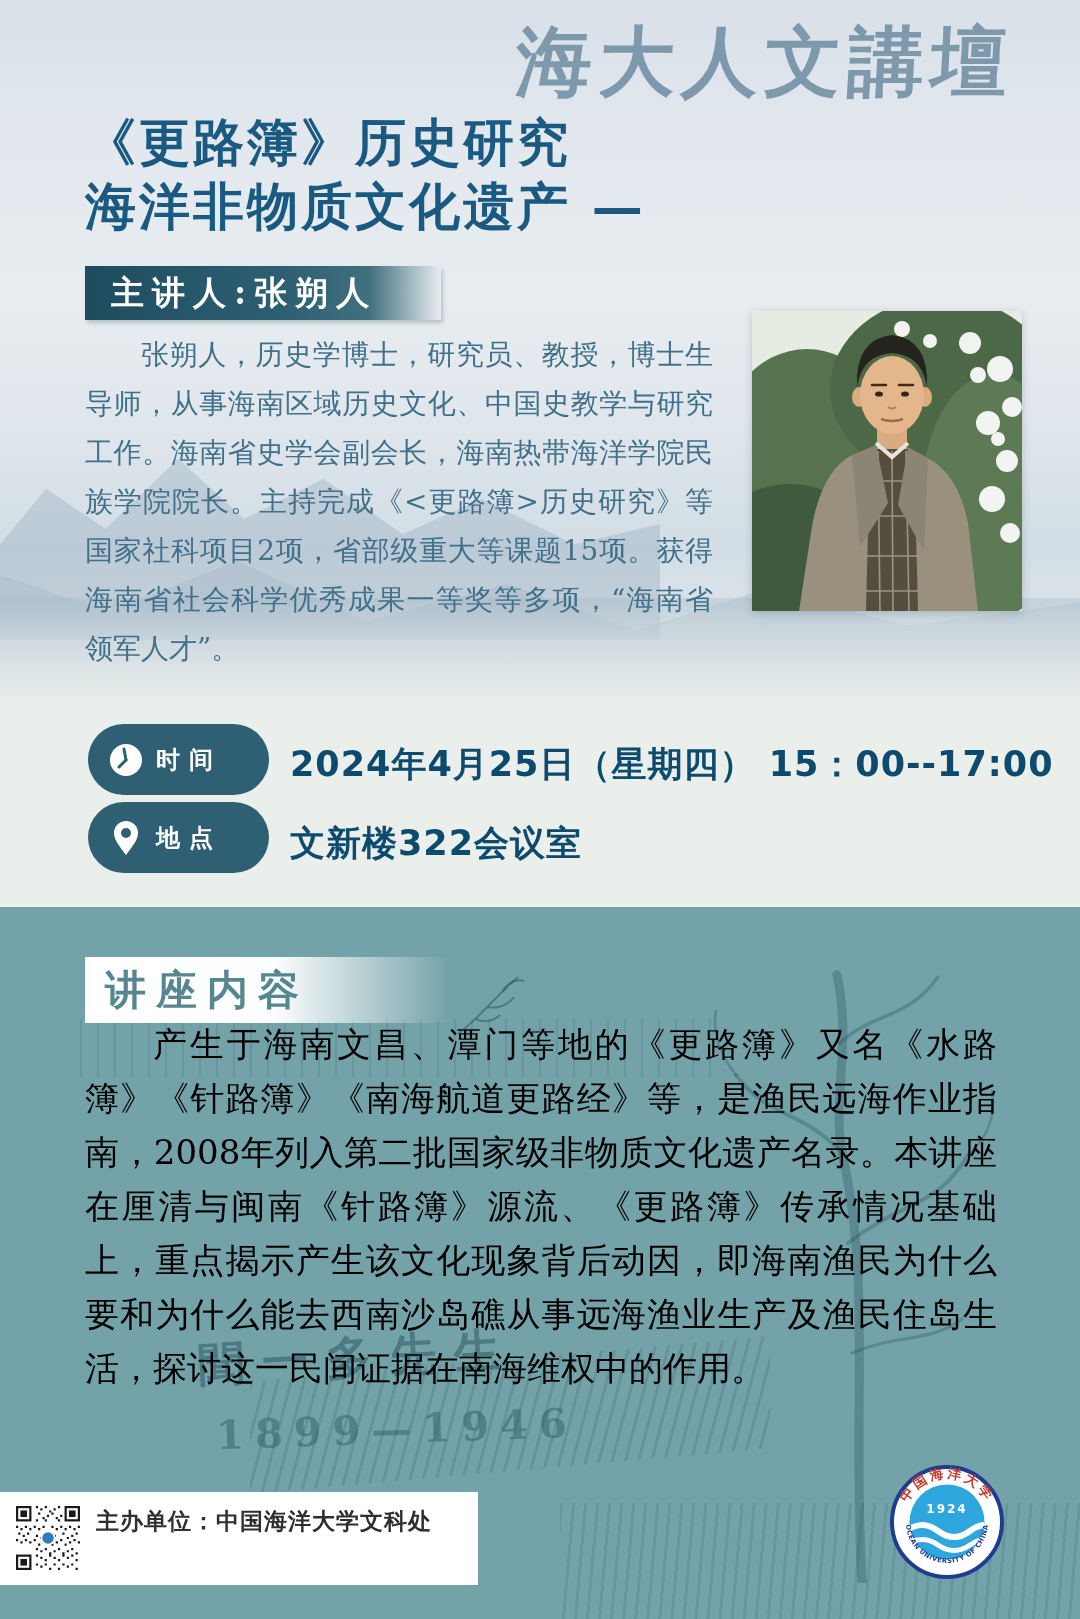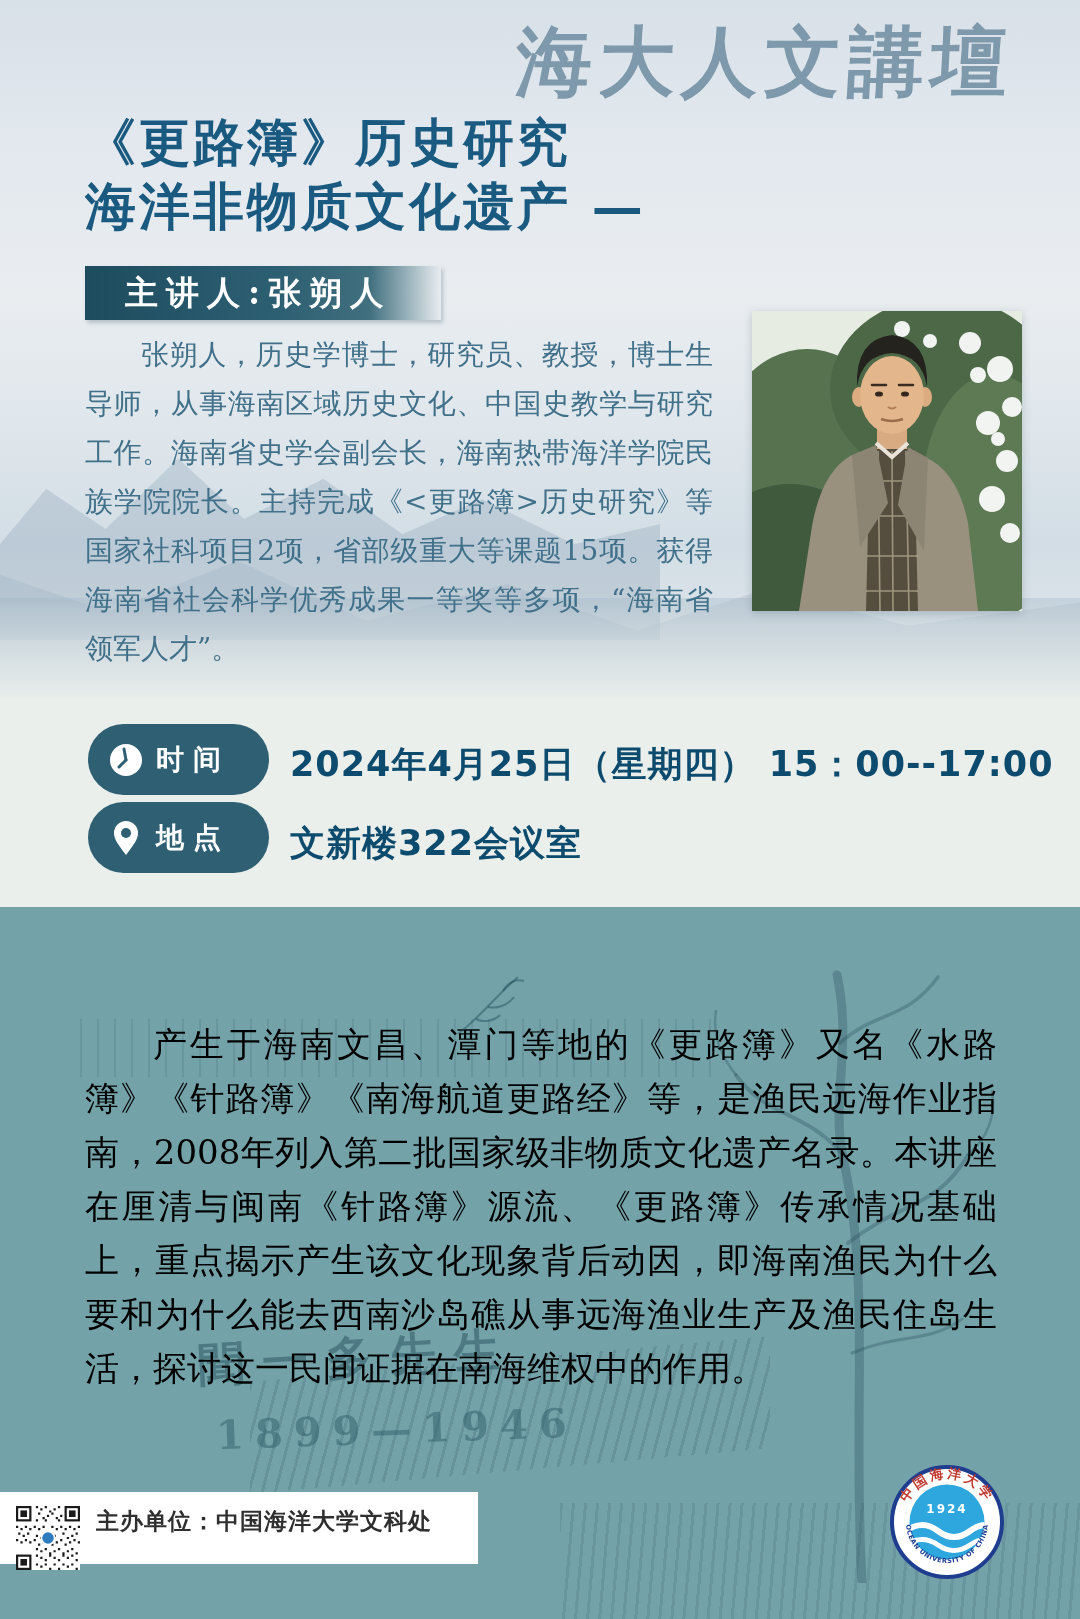--- a/index.html
+++ b/index.html
@@ -16,35 +16,35 @@
     clip-path:polygon(0 46%,10% 62%,22% 40%,34% 66%,47% 50%,59% 70%,71% 52%,84% 68%,100% 58%,100% 100%,0 100%);}
   .water-band{position:absolute;left:0;top:598px;width:1080px;height:102px;
     background:linear-gradient(180deg,rgba(163,183,199,.38),rgba(234,239,236,.95));}
 
   .brand-title{position:absolute;top:12px;right:66px;font-size:76px;font-weight:bold;
     color:#7e99ab;letter-spacing:7px;transform:skewX(-3deg);}
   .main-title{position:absolute;left:85px;top:110px;font-size:51px;line-height:64px;
     font-weight:bold;color:#1a5a80;letter-spacing:3px;}
   .speaker-banner{position:absolute;left:85px;top:266px;width:356px;height:54px;
     background:linear-gradient(90deg,#1e4c5f 0%,#2d5f72 55%,#41707f 80%,rgba(65,112,127,0) 100%);
-    display:flex;align-items:center;padding-left:40px;box-sizing:border-box;
+    display:flex;align-items:center;padding-left:26px;box-sizing:border-box;
     box-shadow:2px 3px 4px rgba(40,70,85,.25);}
   .speaker-banner span{color:#ffffff;font-size:33px;font-weight:bold;letter-spacing:8px;}
   .bio{position:absolute;left:85px;top:330px;width:628px;font-size:28px;line-height:49px;
     color:#41718a;text-align:justify;text-indent:2em;margin:0;}
   .photo-frame{position:absolute;left:752px;top:311px;width:270px;height:300px;
     box-shadow:0 2px 8px rgba(60,80,95,.25);}
   .photo-frame svg{display:block;}
 
   
   .schedule{position:absolute;left:0;top:700px;width:1080px;height:207px;background:#eaefeb;}
   .pill{position:absolute;left:88px;width:181px;height:71px;border-radius:37px;background:#2e5f72;
     display:flex;align-items:center;padding-left:18px;box-sizing:border-box;gap:10px;}
   .pill-time{top:24px;} .pill-loc{top:102px;}
-  .pill .pill-label{color:#fff;font-size:28px;font-weight:600;letter-spacing:9px;}
+  .pill .pill-label{color:#fff;font-size:24px;font-weight:600;letter-spacing:9px;}
   .sched-value{position:absolute;left:290px;font-size:35px;font-weight:bold;color:#0c4a6e;letter-spacing:1px;}
   .val-time{top:41px;} .val-loc{top:120px;}
 
   
   .content{position:absolute;left:0;top:907px;width:1080px;height:712px;background:#74a2a9;}
   .sketch{position:absolute;z-index:1;}
   .sketch-drips{left:80px;top:112px;width:640px;height:58px;
     background:repeating-linear-gradient(90deg,rgba(30,70,80,.13) 0 2px,transparent 2px 17px);}
   .sketch-hatch-1{left:250px;top:452px;width:520px;height:112px;transform:skewY(-5deg);
     background:repeating-linear-gradient(105deg,rgba(30,70,80,.16) 0 3px,transparent 3px 13px);}
@@ -58,21 +58,21 @@
   .plant-sketch{position:absolute;left:448px;top:62px;z-index:3;}
 
   .content-banner{position:absolute;z-index:2;left:85px;top:50px;width:364px;height:66px;
     background:linear-gradient(90deg,#ffffff 0%,#fdfefe 52%,rgba(255,255,255,0) 100%);
     display:flex;align-items:center;padding-left:20px;box-sizing:border-box;}
   .content-banner span{color:#568790;font-size:41px;font-weight:bold;letter-spacing:10px;}
   .lecture-paragraph{position:absolute;z-index:2;left:85px;top:110px;width:912px;margin:0;
     font-size:34px;line-height:54px;color:#000000;text-align:justify;text-indent:2em;}
 
   
-  .footer-bar{position:absolute;z-index:4;left:0;top:585px;width:478px;height:72px;background:#ffffff;}
+  .footer-bar{position:absolute;z-index:4;left:0;top:585px;width:478px;height:93px;background:#ffffff;}
   .qr{position:absolute;left:16px;top:14px;width:64px;height:64px;}
   .org-lines{position:absolute;left:96px;top:11px;font-size:23px;line-height:37px;
     color:#2f2f2f;font-weight:600;letter-spacing:1px;white-space:nowrap;}
   .ouc-logo{position:absolute;z-index:4;left:888px;top:556px;width:118px;height:118px;}
 </style>
 </head>
 <body>
 
 <div class="poster">
 
@@ -180,20 +180,23 @@
         <path d="M262,660 C252,480 272,360 242,230 C232,175 252,120 237,52" stroke-width="9"></path>
         <path d="M242,230 C200,185 168,196 136,152" stroke-width="4"></path>
         <path d="M248,320 C305,276 336,286 368,232" stroke-width="4"></path>
         <path d="M240,120 C274,88 306,98 338,54" stroke-width="3.5"></path>
         <path d="M252,430 C300,410 330,420 362,396" stroke-width="3"></path>
         <path d="M136,152 C120,132 112,112 116,88" stroke-width="2.5"></path>
         <path d="M368,232 C388,214 396,192 392,168" stroke-width="2.5"></path>
       </g>
     </svg>
 
+    <div class="content-banner">
+      <span class="serif">讲座内容</span>
+    </div>
     <svg class="plant-sketch" width="80" height="70" viewBox="0 0 80 70">
       <g stroke="rgba(32,74,86,0.45)" fill="none" stroke-width="2">
         <path d="M10,65 C30,50 45,30 70,8"></path>
           <path d="M40,38 C50,40 60,36 66,28"></path>
         <path d="M28,50 C36,54 46,52 52,46"></path>
           <path d="M55,22 C60,12 70,10 76,12"></path>
       </g>
     </svg>
 
     <p class="lecture-paragraph serif">产生于海南文昌、潭门等地的《更路簿》又名《水路簿》《针路簿》《南海航道更路经》等，是渔民远海作业指南，2008年列入第二批国家级非物质文化遗产名录。本讲座在厘清与闽南《针路簿》源流、《更路簿》传承情况基础上，重点揭示产生该文化现象背后动因，即海南渔民为什么要和为什么能去西南沙岛礁从事远海渔业生产及渔民住岛生活，探讨这一民间证据在南海维权中的作用。</p>

